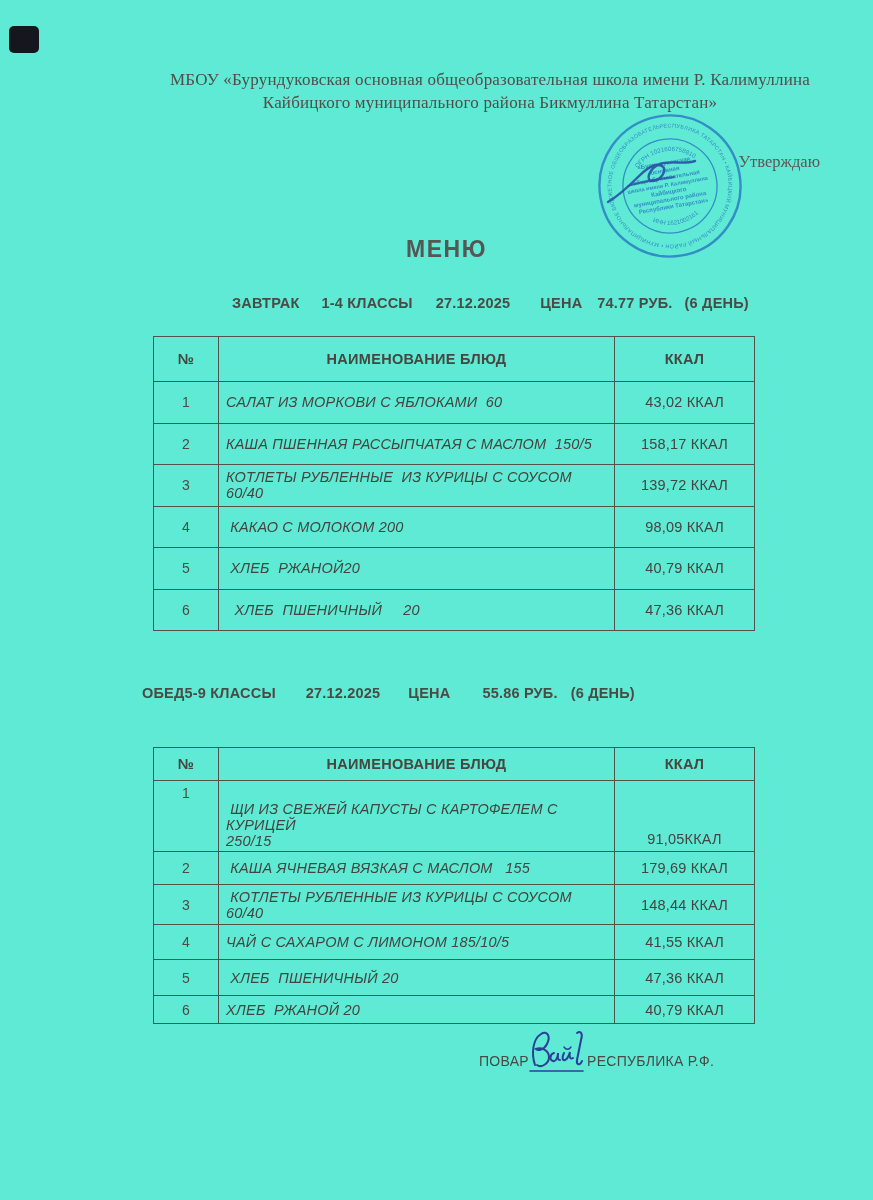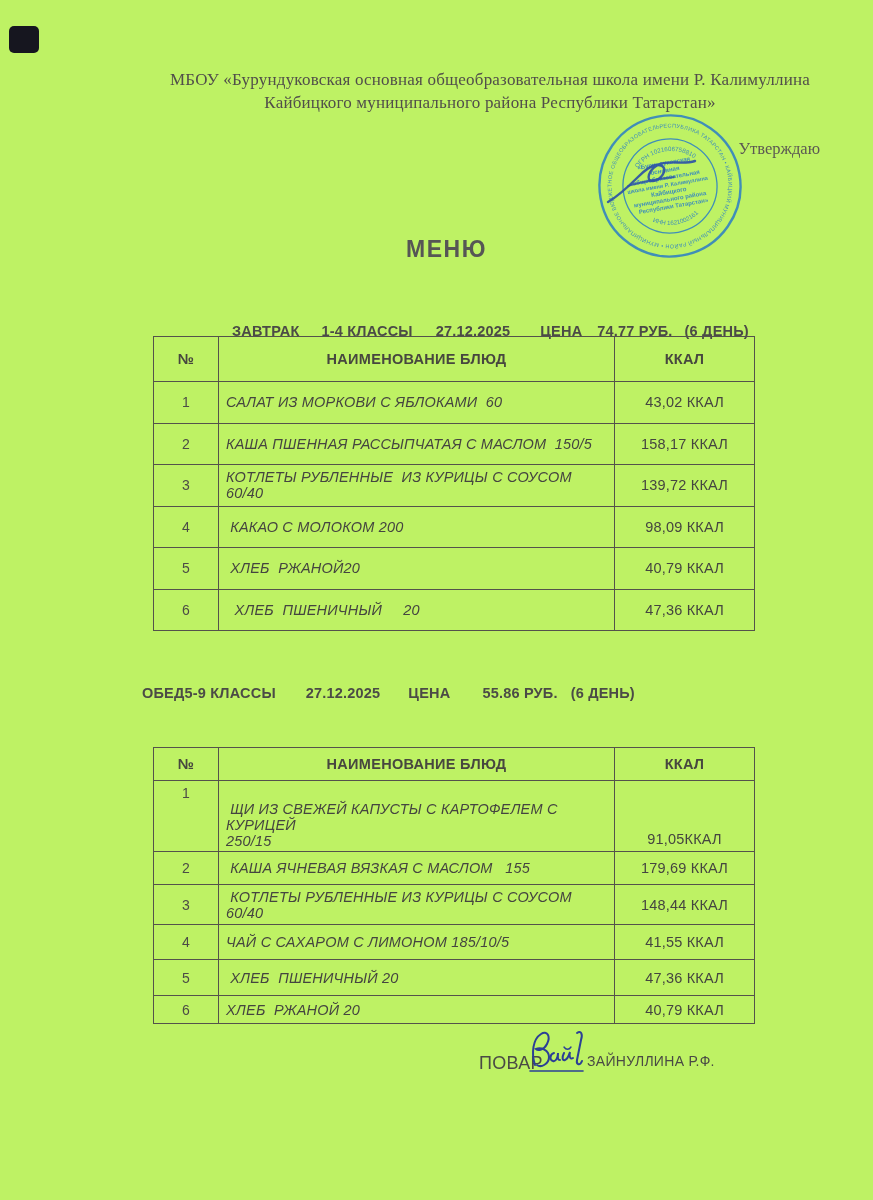--- a/index.html
+++ b/index.html
@@ -1,36 +1,36 @@
 <!DOCTYPE html>
 <html><head>
 <meta charset="utf-8">
 <style>
   html,body{margin:0;padding:0;background:#e8e8e8;}
-  .page{position:relative;width:873px;height:1200px;background:#bef264;overflow:hidden;
+  .page{position:relative;width:873px;height:1200px;background:#5eead4;overflow:hidden;
         font-family:"Liberation Sans",sans-serif;}
   
   .corner-mark{position:absolute;left:9px;top:26px;width:30px;height:27px;background:#16161f;border-radius:5px;}
   
   .school-header{position:absolute;left:108px;top:68px;width:764px;text-align:center;
     font-family:"Liberation Serif",serif;font-size:17px;line-height:23px;color:#514e4a;letter-spacing:.2px;}
   
-  .approval{position:absolute;left:620px;top:138px;width:200px;text-align:right;
+  .approval{position:absolute;left:620px;top:151px;width:200px;text-align:right;
     font-family:"Liberation Serif",serif;font-size:16.5px;line-height:22.5px;color:#5c5953;}
   
   .stamp{position:absolute;left:596px;top:112px;width:148px;height:148px;opacity:.88;}
   .stamp text{fill:#2f81c4;font-family:"Liberation Sans",sans-serif;}
   .dir-sig{position:absolute;left:598px;top:150px;width:130px;height:62px;}
   
   .menu-title{position:absolute;left:10px;top:236px;width:873px;text-align:center;
     font-size:23px;font-weight:bold;letter-spacing:1.5px;color:#565655;}
   
   .sec{position:absolute;display:flex;align-items:baseline;white-space:nowrap;
     font-size:14.5px;font-weight:bold;color:#4b4b46;letter-spacing:.2px;}
-  .sec-breakfast{left:232px;top:295px;margin-top:28px;}
+  .sec-breakfast{left:232px;top:295px;}
   .sec-breakfast span:nth-child(2){margin-left:22px}
   .sec-breakfast span:nth-child(3){margin-left:23px}
   .sec-breakfast span:nth-child(4){margin-left:30px}
   .sec-breakfast span:nth-child(5){margin-left:15px}
   .sec-breakfast span:nth-child(6){margin-left:12px}
   .sec-lunch{left:142px;top:685px;}
   .sec-lunch span:nth-child(2){}
   .sec-lunch span:nth-child(3){margin-left:30px}
   .sec-lunch span:nth-child(4){margin-left:28px}
   .sec-lunch span:nth-child(5){margin-left:32px}
@@ -49,34 +49,34 @@
   .t2 tr.head{height:33px}
   .t2 tr.r1{height:64px}
   .t2 tr.r2{height:33px}
   .t2 tr.r3{height:40px}
   .t2 tr.r4{height:35px}
   .t2 tr.r5{height:36px}
   .t2 tr.r6{height:28px}
   .t2 tr.r1 .c-dish{vertical-align:top;padding-top:20px;}
   .t2 tr.r1 .c-kcal{vertical-align:bottom;padding-bottom:4px;}
   
-  .cook-label{position:absolute;left:479px;top:1053px;font-size:18px;color:#4a4a45;letter-spacing:.3px;}
+  .cook-label{position:absolute;left:479px;top:1053px;font-size:14px;color:#4a4a45;letter-spacing:.3px;}
   .cook-name{position:absolute;left:587px;top:1053px;font-size:14px;color:#4a4a45;letter-spacing:.3px;}
   .cook-sig{position:absolute;left:526px;top:1027px;width:62px;height:52px;}
 </style>
 </head>
 <body>
 
 <div class="page">
 
   <div class="corner-mark"></div>
 
   <div class="school-header">
     <div>МБОУ «Бурундуковская основная общеобразовательная школа имени Р. Калимуллина</div>
-    <div>Кайбицкого муниципального района Республики Татарстан»</div>
+    <div>Кайбицкого муниципального района Бикмуллина Татарстан»</div>
   </div>
 
   <svg class="stamp" viewBox="-74 -74 148 148">
     <defs>
       <path id="ringPath" d="M 0,-58.5 A 58.5,58.5 0 1 1 -0.05,-58.5"></path>
       <path id="ogrnPath" d="M -40,5 A 40,40 0 0 1 40,5"></path>
       <path id="innPath" d="M -42,-3 A 42,42 0 0 0 42,-3"></path>
     </defs>
     <g transform="rotate(-10)">
       <circle cx="0" cy="0" r="70.5" fill="none" stroke="#2f81c4" stroke-width="2.4"></circle>
@@ -226,15 +226,15 @@
   <svg class="cook-sig" viewBox="0 0 62 52">
     <g fill="none" stroke="#2b3f96" stroke-width="2" stroke-linecap="round">
       <path d="M 9,38 C 5,26 7,12 15,7 C 21,3 25,9 21,17 C 18,23 12,24 10,22 C 15,20 23,23 23,30 C 23,37 15,41 11,38"></path>
       <path d="M 28,26 C 24,27 23,33 27,34 C 30,35 32,30 32,26 C 32,29 31,33 34,33"></path>
       <path d="M 38,26 C 36,30 36,34 39,33 C 42,32 43,28 44,25 C 43,29 44,33 47,31"></path>
       <path d="M 38,20 C 40,23 43,23 45,20" stroke-width="1.4"></path>
       <path d="M 51,6 C 55,3 57,7 55,13 L 51,33 C 50,38 54,39 56,34"></path>
       <path d="M 4,44 L 57,44" stroke-width="1.6"></path>
     </g>
   </svg>
-  <div class="cook-name">ЗАЙНУЛЛИНА Р.Ф.</div>
+  <div class="cook-name">РЕСПУБЛИКА Р.Ф.</div>
 
 </div>
 
 </body></html>

